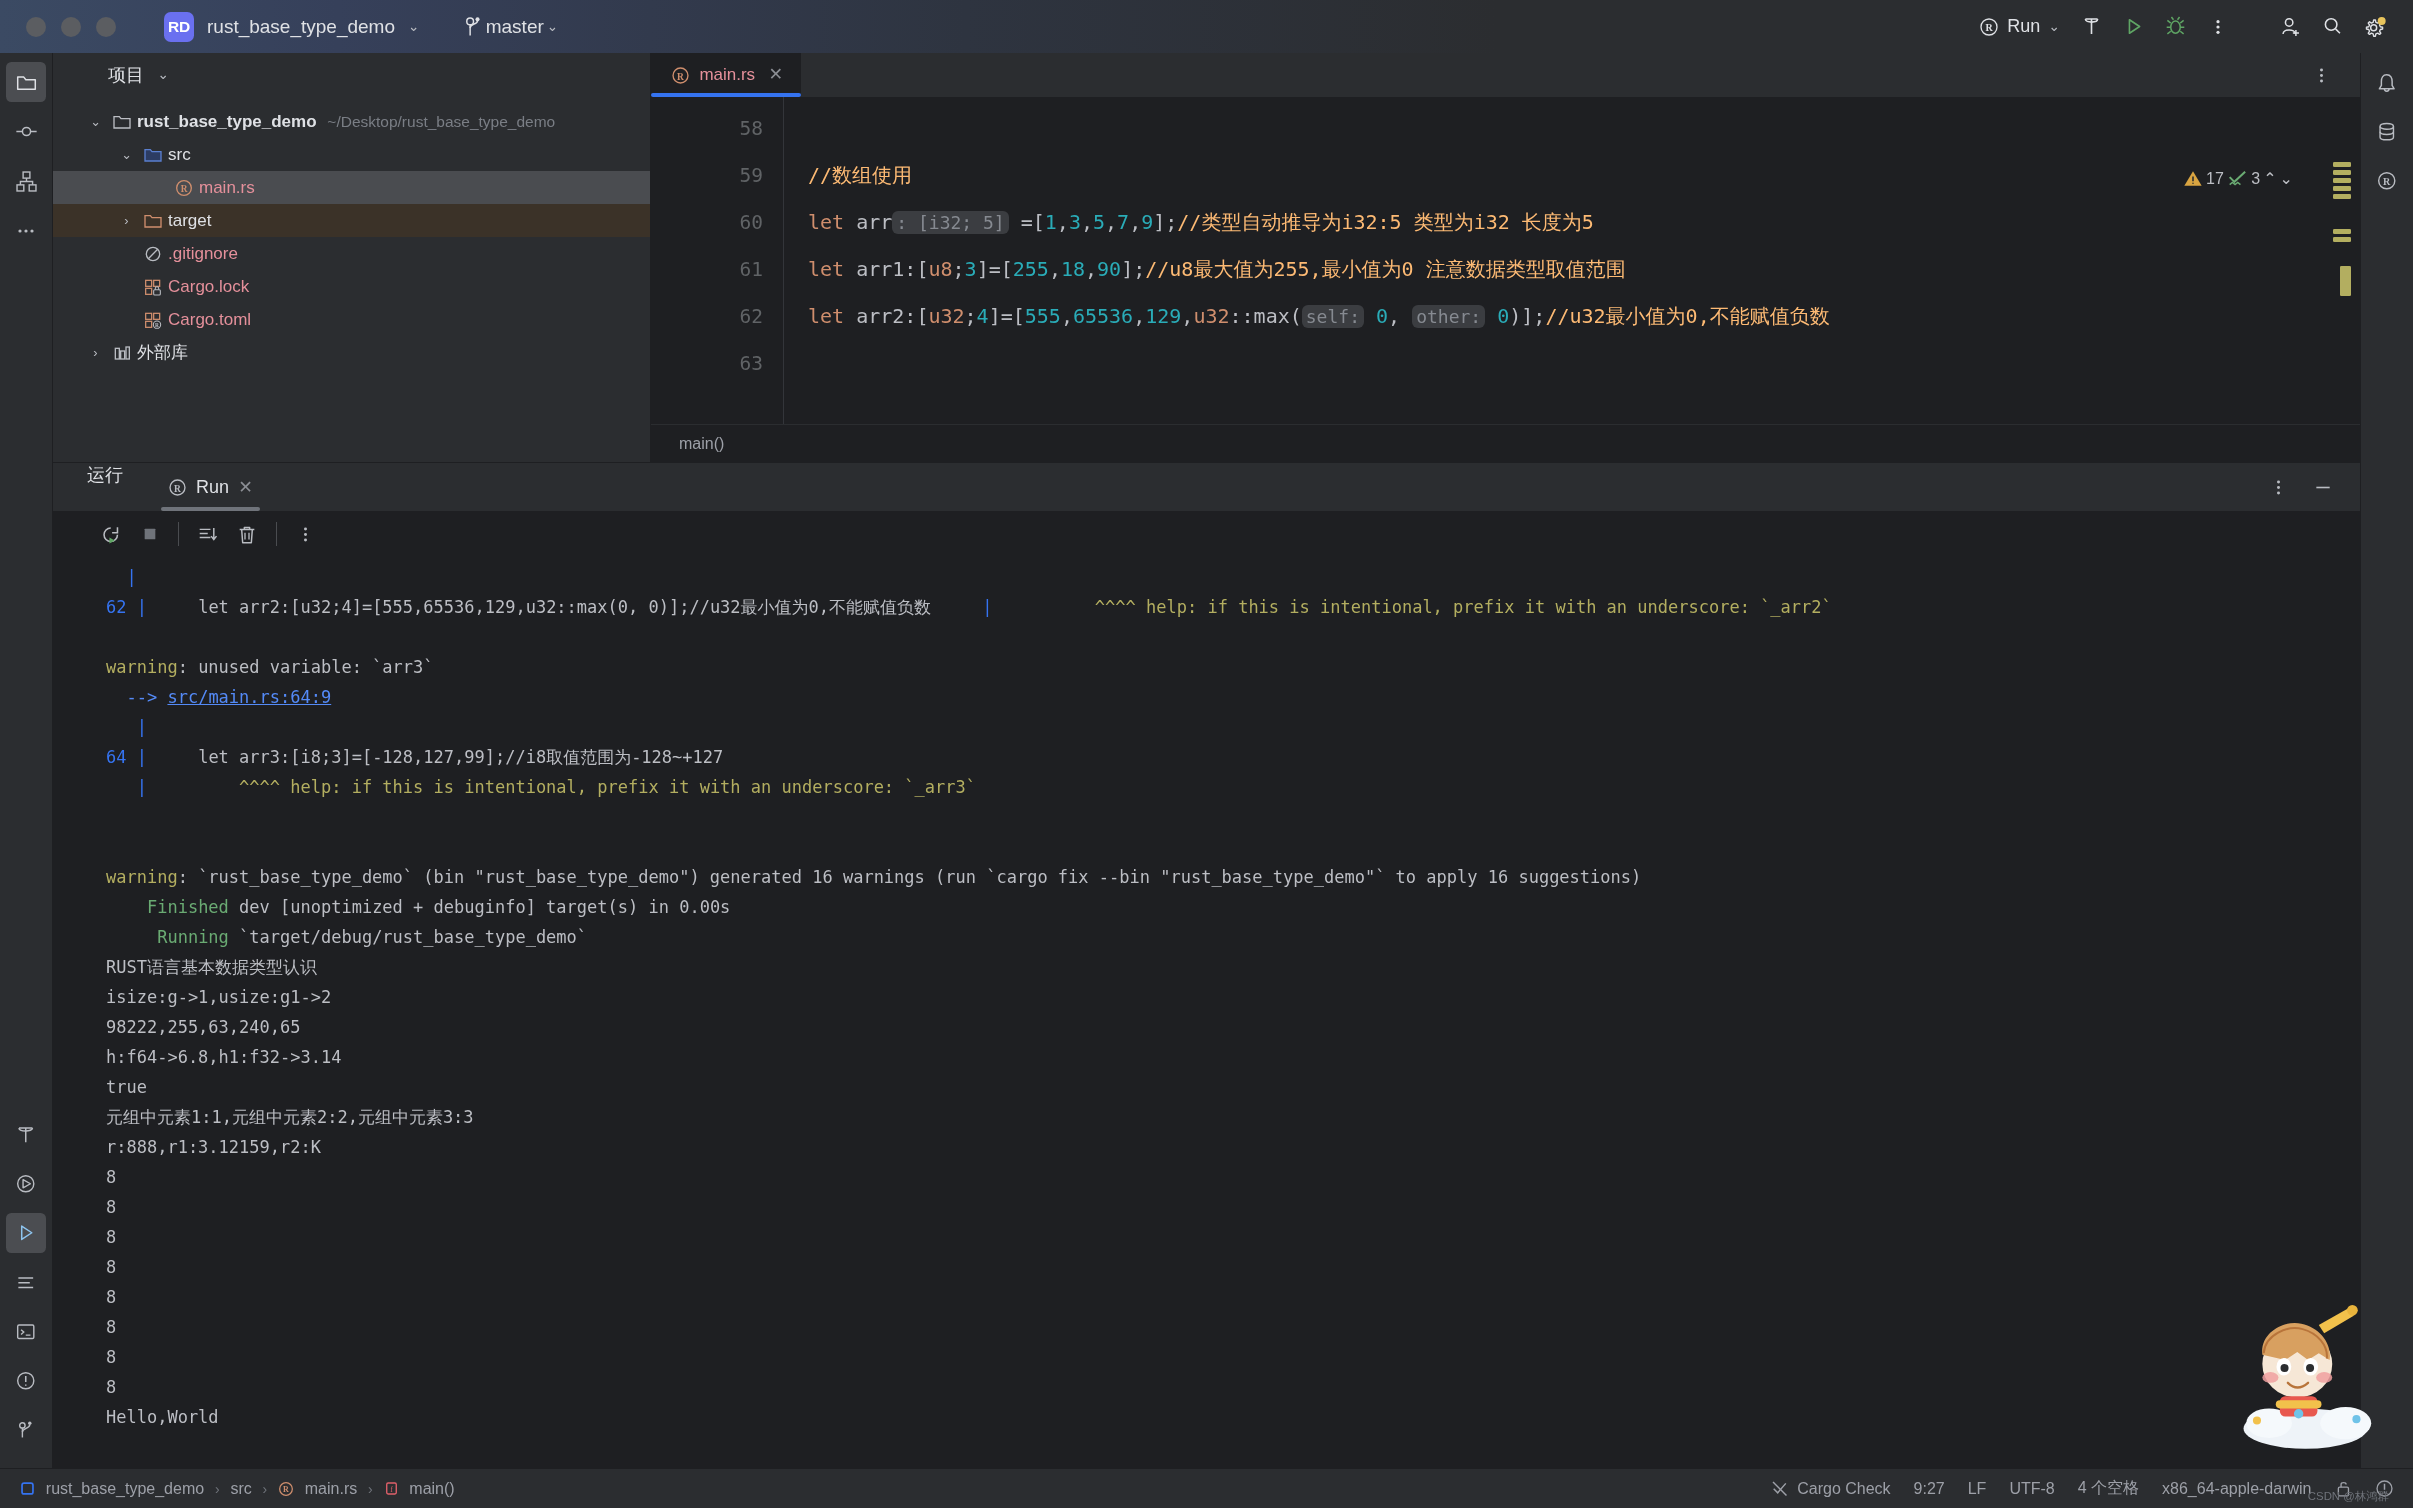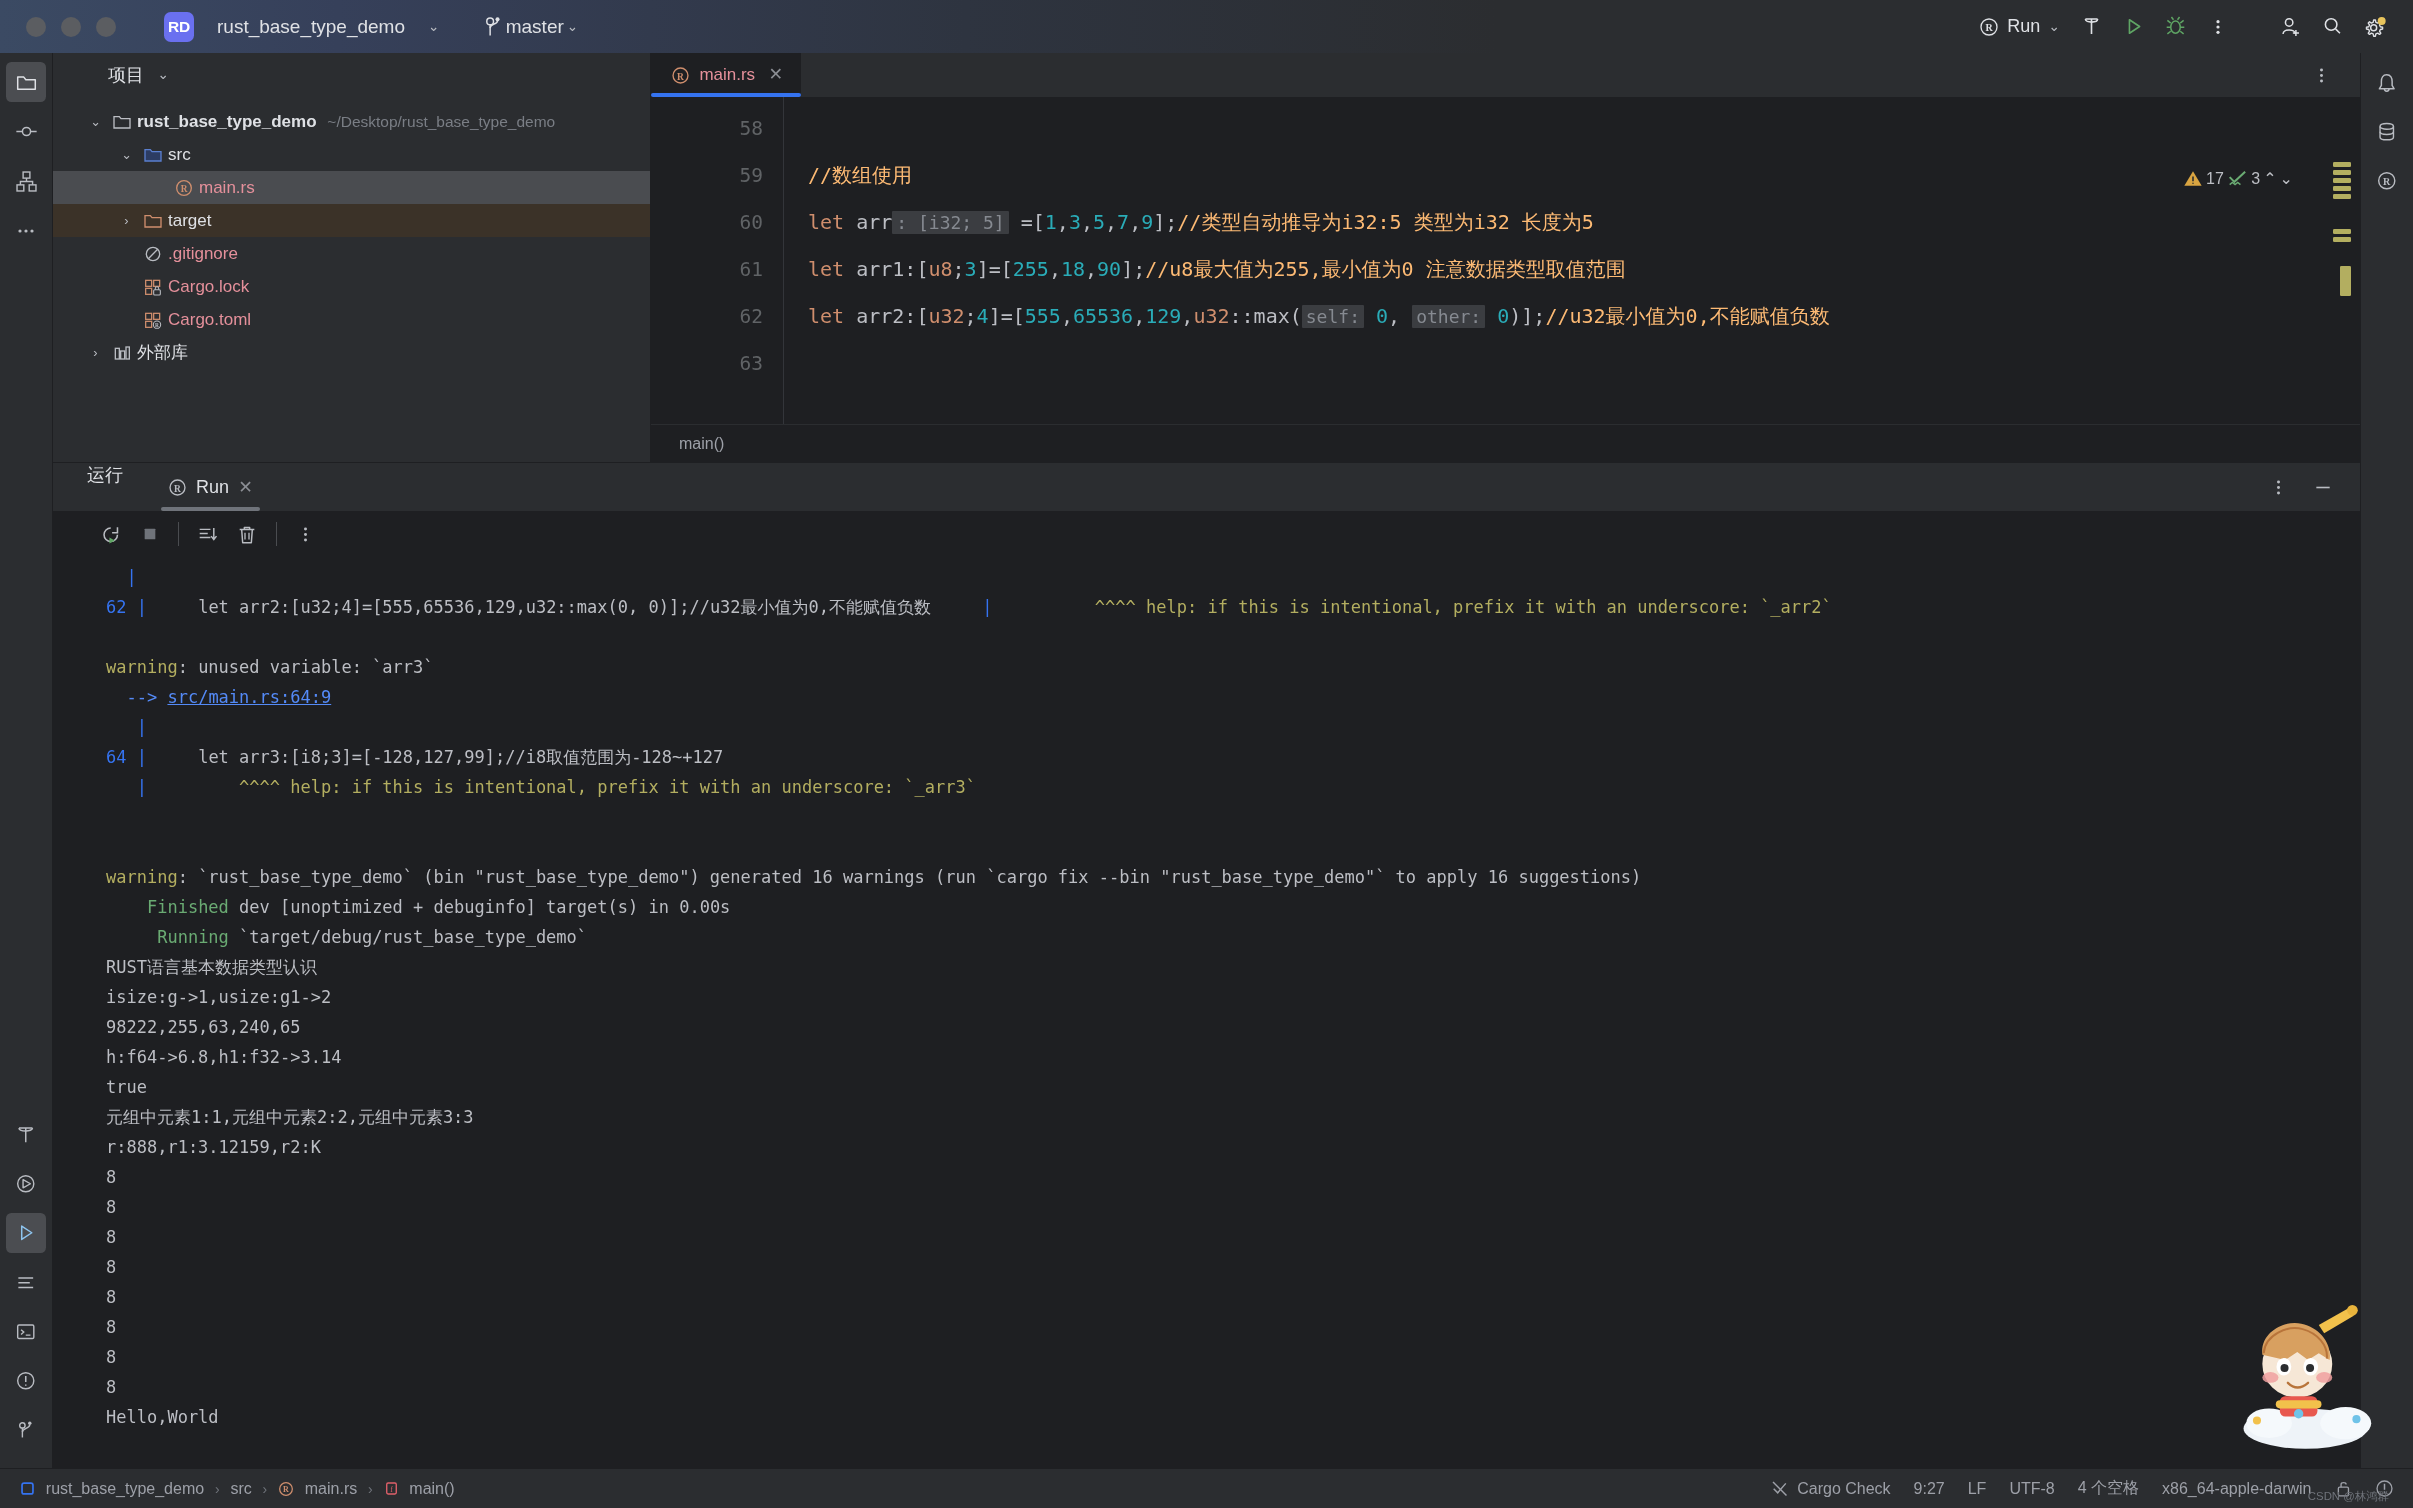--- a/index.html
+++ b/index.html
@@ -13,21 +13,21 @@
 
   
   .titlebar {
     height: 53px; flex: 0 0 53px;
     background: linear-gradient(90deg, #3b4a63 0%, #36405a 14%, #2e3440 40%, #2b2d30 62%, #2b2d30 100%);
     display: flex; align-items: center; position: relative;
   }
   .traffic { display: flex; gap: 15px; padding-left: 25.6px; }
   .dot { width: 20px; height: 20px; border-radius: 50%; background: #5b5d61; }
   .proj-chip {
-    display: flex; align-items: center; gap: 23px;
+    display: flex; align-items: center; gap: 13px;
     margin-left: 39px; padding: 5.4px 9.4px; border-radius: 6.7px;
   }
   .rd-badge {
     width: 30px; height: 30px; border-radius: 6.7px;
     background: #6a70f0; color: #fff; font-size: 15.5px; font-weight: bold;
     display: flex; align-items: center; justify-content: center; letter-spacing: -0.3px;
   }
   .proj-name { color: #dfe1e5; font-size: 19px; }
   .chev { color: #b9bcc2; font-size: 13.5px; line-height: 1; }
   .branch { display: flex; align-items: center; gap: 3px; margin-left: 35px; }
@@ -101,21 +101,21 @@
   .code {
     flex: 1 1 auto; padding-top: 8px; padding-left: 24px;
     font-family: "DejaVu Sans Mono", monospace; font-size: 20px; line-height: 47px;
     white-space: nowrap; color: #bcbec4; overflow: hidden;
   }
   .k { color: #cf8e6d; }
   .num { color: #2aacb8; }
   .cmt { color: #fdba74; }
   .id { color: #bcbec4; }
   .punc { color: #bcbec4; }
-  .hint { background: #3b3d41; color: #868a91; border-radius: 1px; padding: 1.3px 4px; font-size: 18px;}
+  .hint { background: #3b3d41; color: #868a91; border-radius: 6px; padding: 1.3px 4px; font-size: 18px;}
   .breadcrumb-ed {
     height: 38px; display: flex; align-items: center; padding-left: 28px;
     background: #1e1f22; color: #9da0a8; font-size: 16px; border-top: 0.7px solid #2b2d30;
   }
   .ed-marks { position: absolute; right: 9.4px; top: 65px; width: 27px; }
   .mk { position:absolute; right:0; height:5.4px; border-radius:1.3px; }
   .inspect-badge {
     position: absolute; right: 67px; top: 116px; display: flex; align-items: center; gap: 3px;
     color: #bcbec4; font-size: 16px; z-index: 5;
   }

